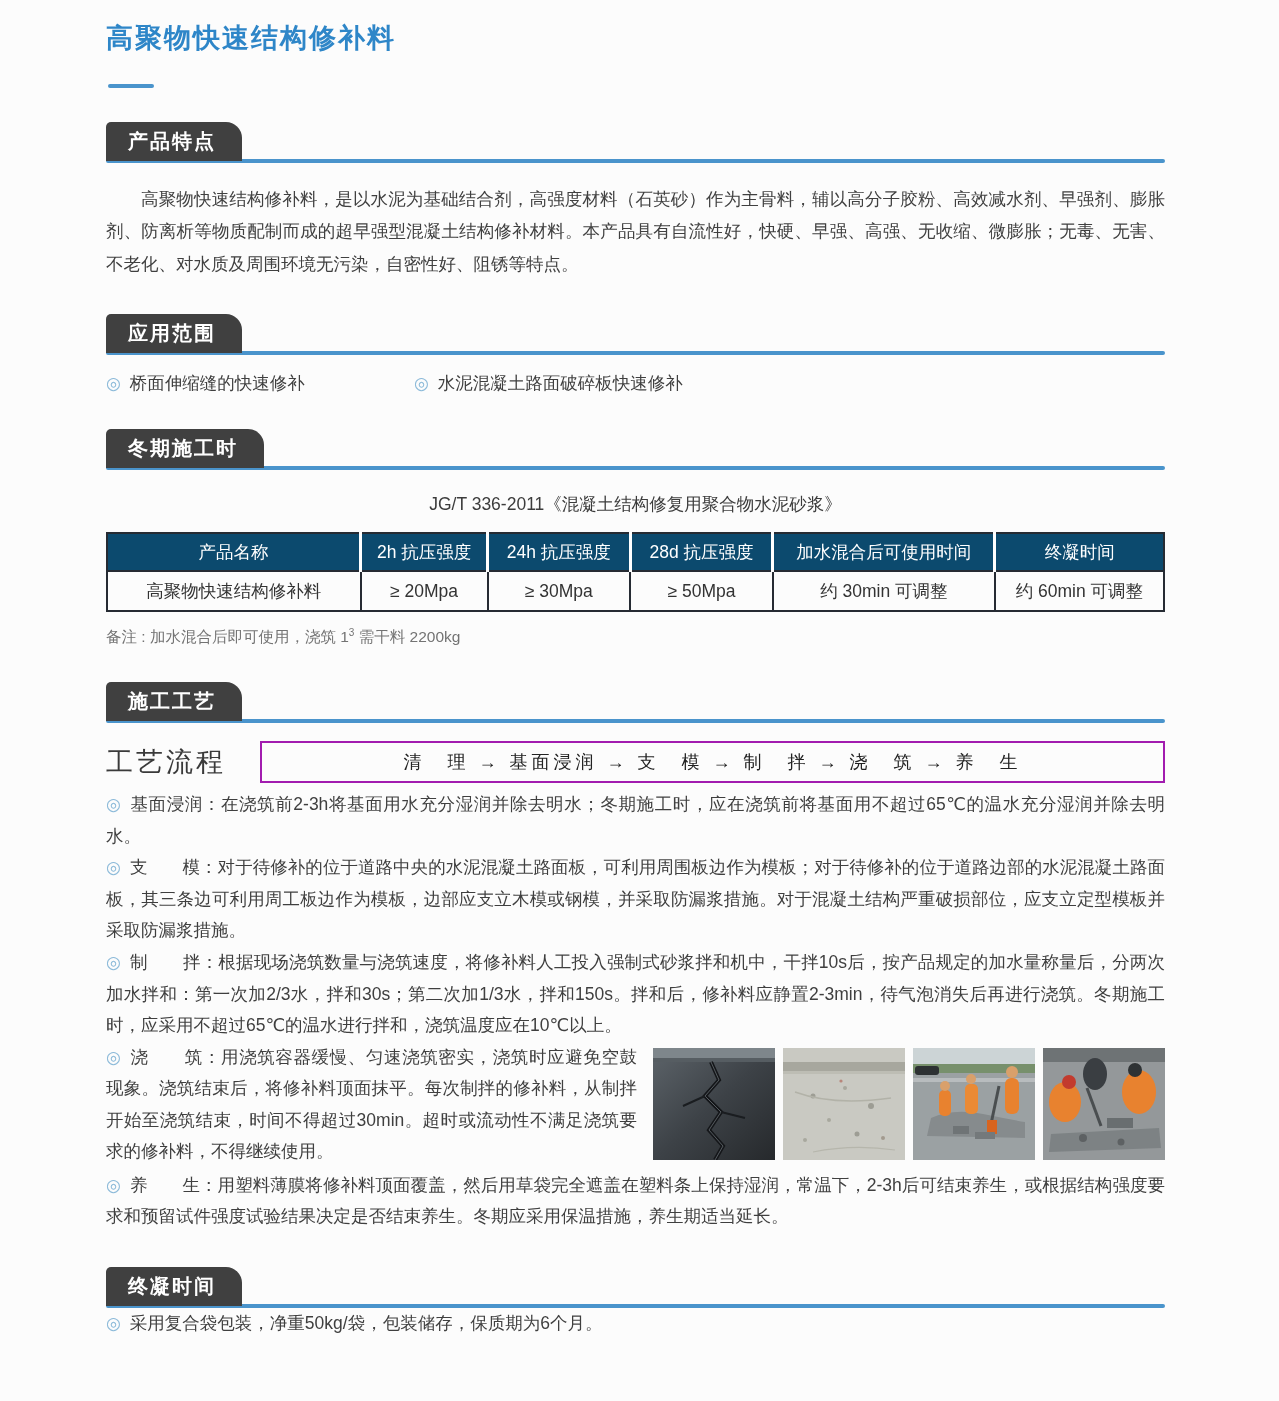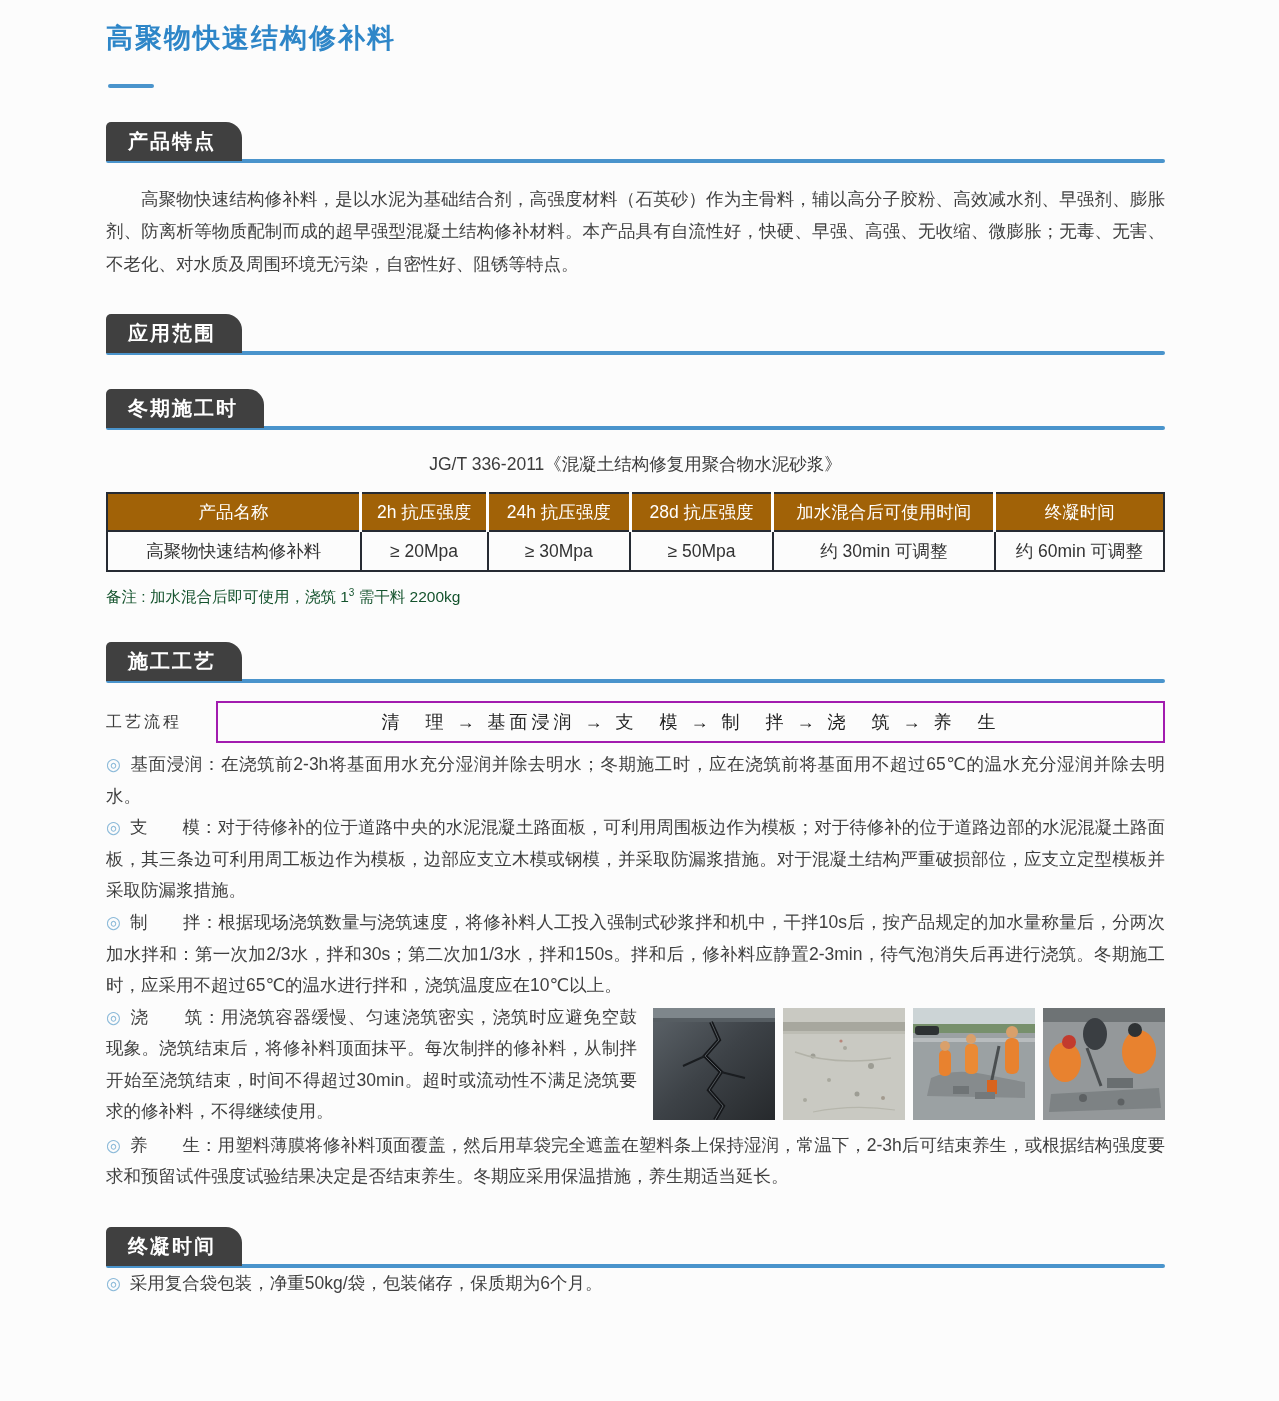--- a/index.html
+++ b/index.html
@@ -32,31 +32,31 @@
 
   
   .apps-row { display:flex; margin-top:16px; }
   .app-item { font-size:17.5px; color:#3f3f3f; }
   .app-item:first-child { width:308px; }
 
   
   .standard { text-align:center; font-size:17.5px; color:#3c3c3c; margin:22px 0 16px; }
   table.perf { width:100%; border-collapse:collapse; border:2px solid #262b33; font-size:17.5px; table-layout:fixed; }
   table.perf th {
-    background:#a16207; color:#fff; font-weight:500; padding:6px 4px;
+    background:#0c4a6e; color:#fff; font-weight:500; padding:6px 4px;
     border-left:3px solid #ffffff; text-align:center;
   }
   table.perf th:first-child { border-left:none; }
   table.perf td { color:#333; padding:7px 4px; border:2px solid #262b33; text-align:center; }
-  .note { font-size:15.5px; color:#14532d; margin-top:15px; }
+  .note { font-size:15.5px; color:#737373; margin-top:15px; }
   .note sup { font-size:10px; }
 
   
   .flow-row { display:flex; align-items:center; gap:34px; margin-top:18px; }
-  .flow-label { font-size:16px; color:#3a3a3a; letter-spacing:3px; white-space:nowrap; }
+  .flow-label { font-size:27px; color:#3a3a3a; letter-spacing:3px; white-space:nowrap; }
   .flow-box {
     flex:1; border:2px solid #a21caf; text-align:center; font-size:18px; font-weight:500;
     color:#222; padding:7px 0; letter-spacing:4px;
   }
   .steps { margin-top:6px; }
   .photo-strip { float:right; width:512px; display:flex; gap:8px; margin:6px 0 10px 16px; }
   .photo { width:122px; height:112px; overflow:hidden; background:#b9b9b4; }
   .photo svg { display:block; width:122px; height:112px; }
   .clear-step { clear:both; }
 </style>
@@ -73,20 +73,28 @@
       <div class="sec-tab">产品特点</div>
       <div class="sec-rule"></div>
     </div>
     <p class="para indent">高聚物快速结构修补料，是以水泥为基础结合剂，高强度材料（石英砂）作为主骨料，辅以高分子胶粉、高效减水剂、早强剂、膨胀剂、防离析等物质配制而成的超早强型混凝土结构修补材料。本产品具有自流性好，快硬、早强、高强、无收缩、微膨胀；无毒、无害、不老化、对水质及周围环境无污染，自密性好、阻锈等特点。</p>
   </section>
 
   <section>
     <div class="sec-head">
       <div class="sec-tab">应用范围</div>
       <div class="sec-rule"></div>
+    </div>
+    <div class="apps-row">
+      <div class="app-item">
+        <span class="bullet">◎</span><span>桥面伸缩缝的快速修补</span>
+      </div>
+      <div class="app-item">
+        <span class="bullet">◎</span><span>水泥混凝土路面破碎板快速修补</span>
+      </div>
     </div>
   </section>
 
   <section>
     <div class="sec-head">
       <div class="sec-tab">冬期施工时</div>
       <div class="sec-rule"></div>
     </div>
     <div class="standard">JG/T 336-2011《混凝土结构修复用聚合物水泥砂浆》</div>
     <table class="perf">

